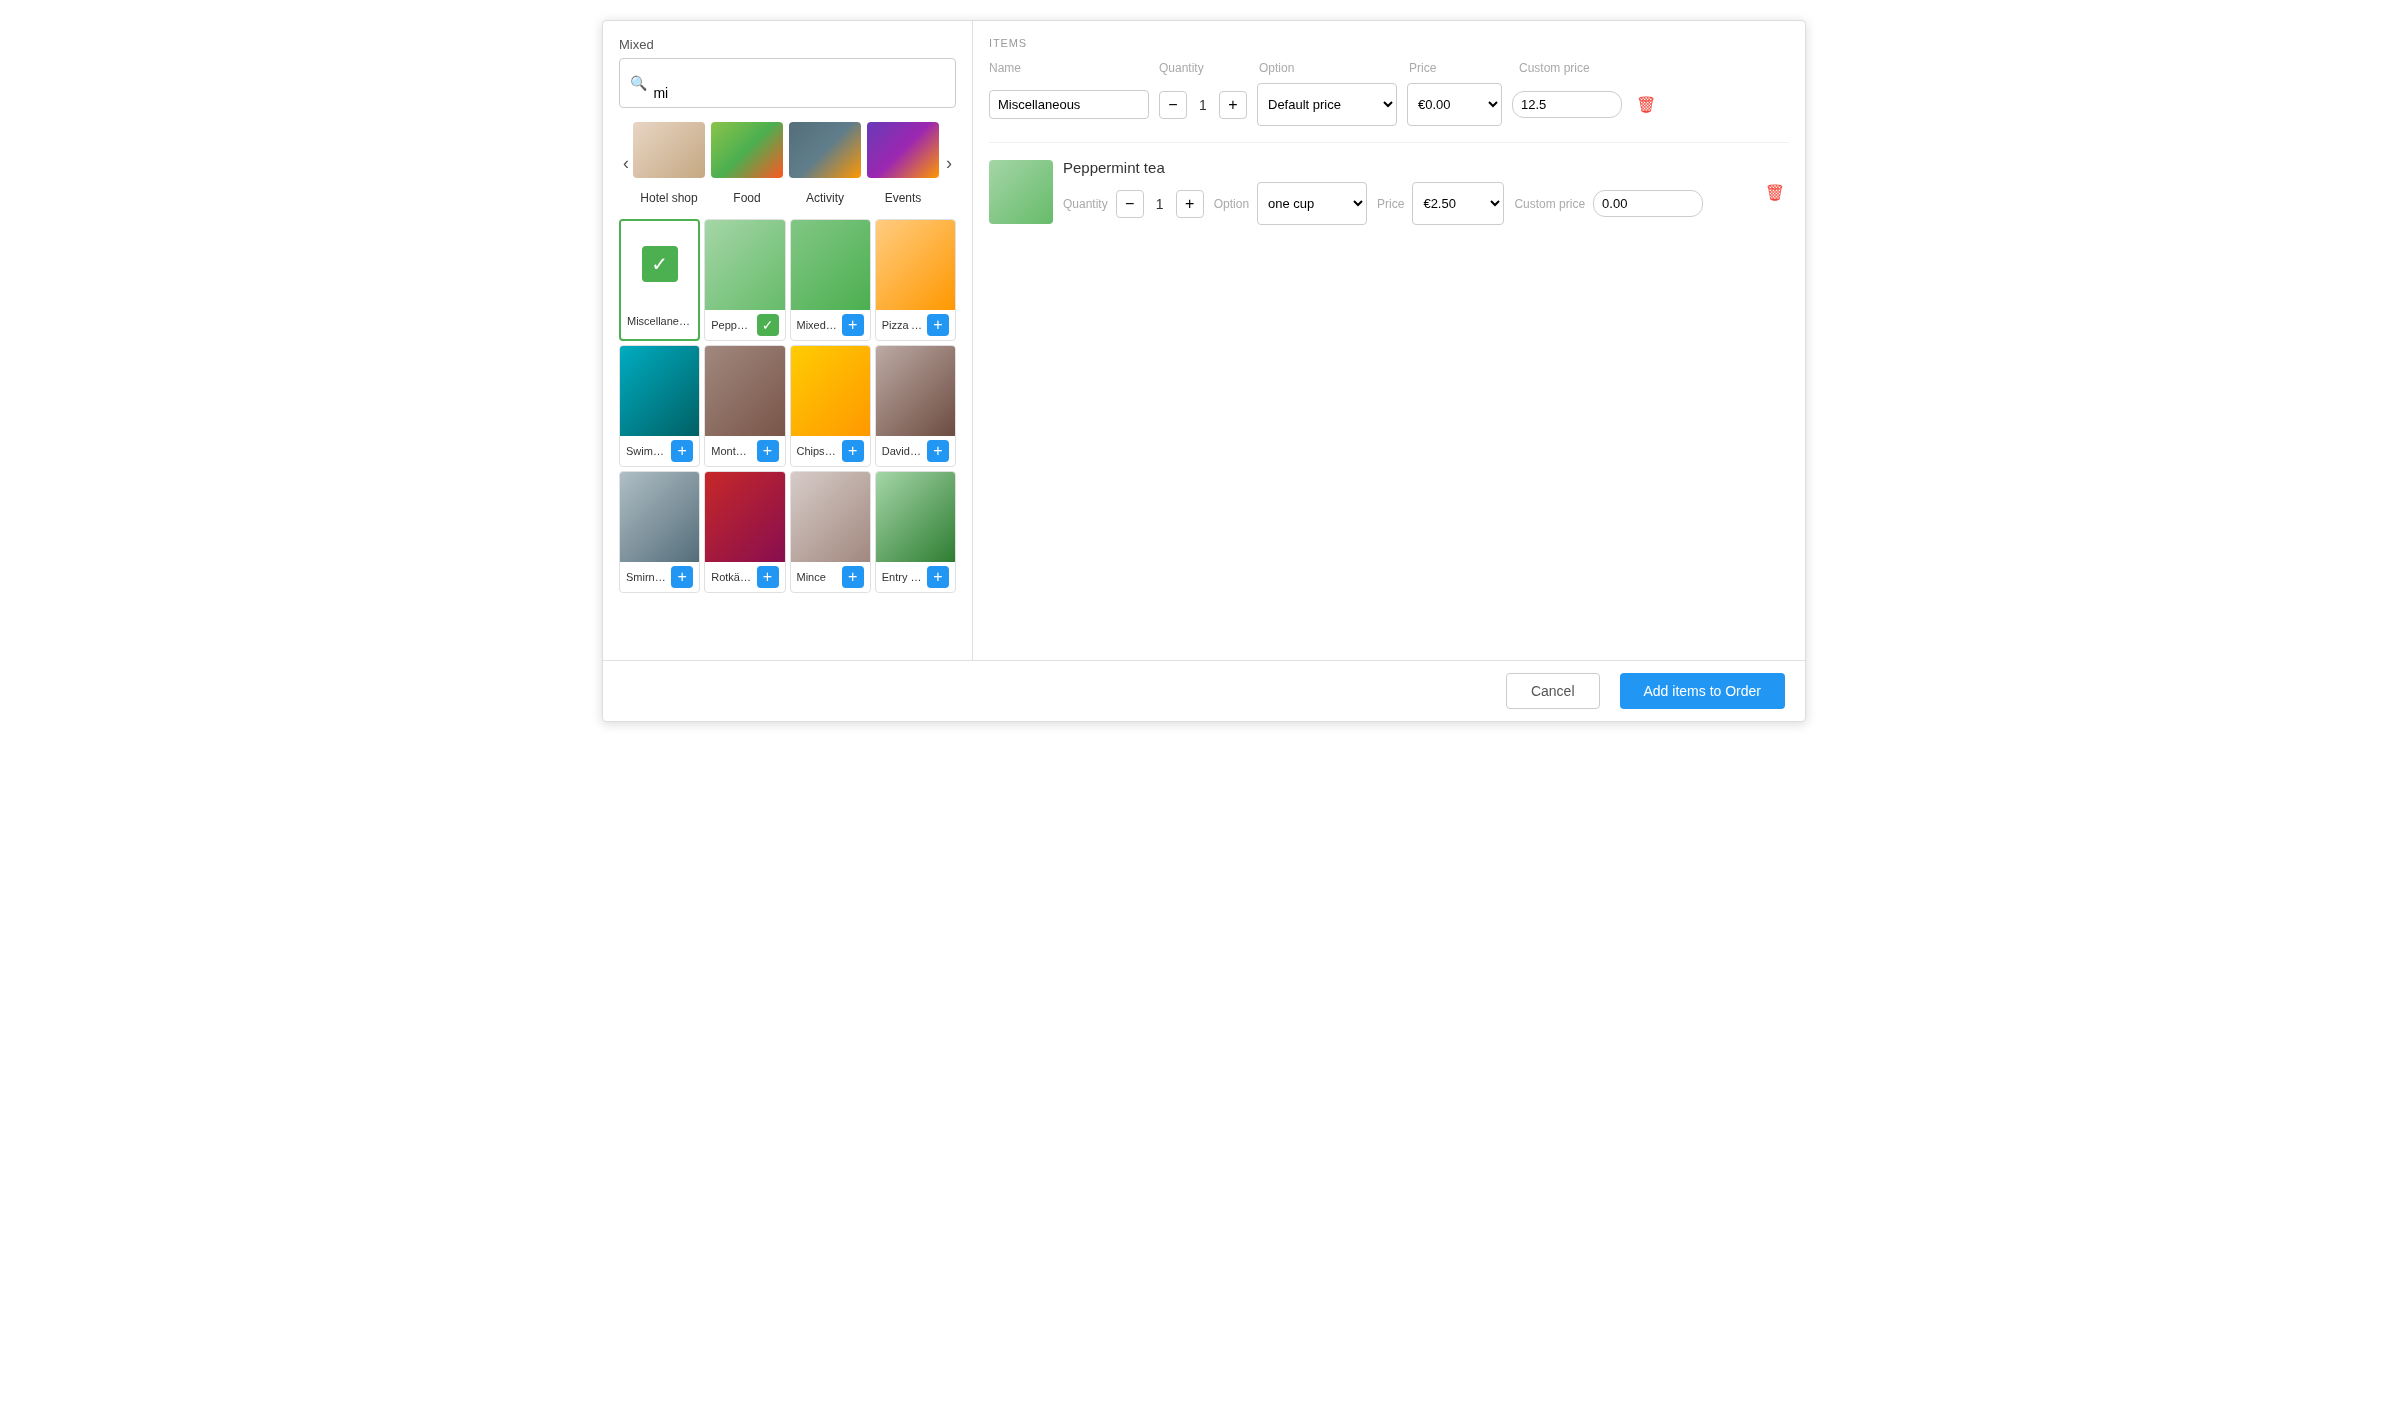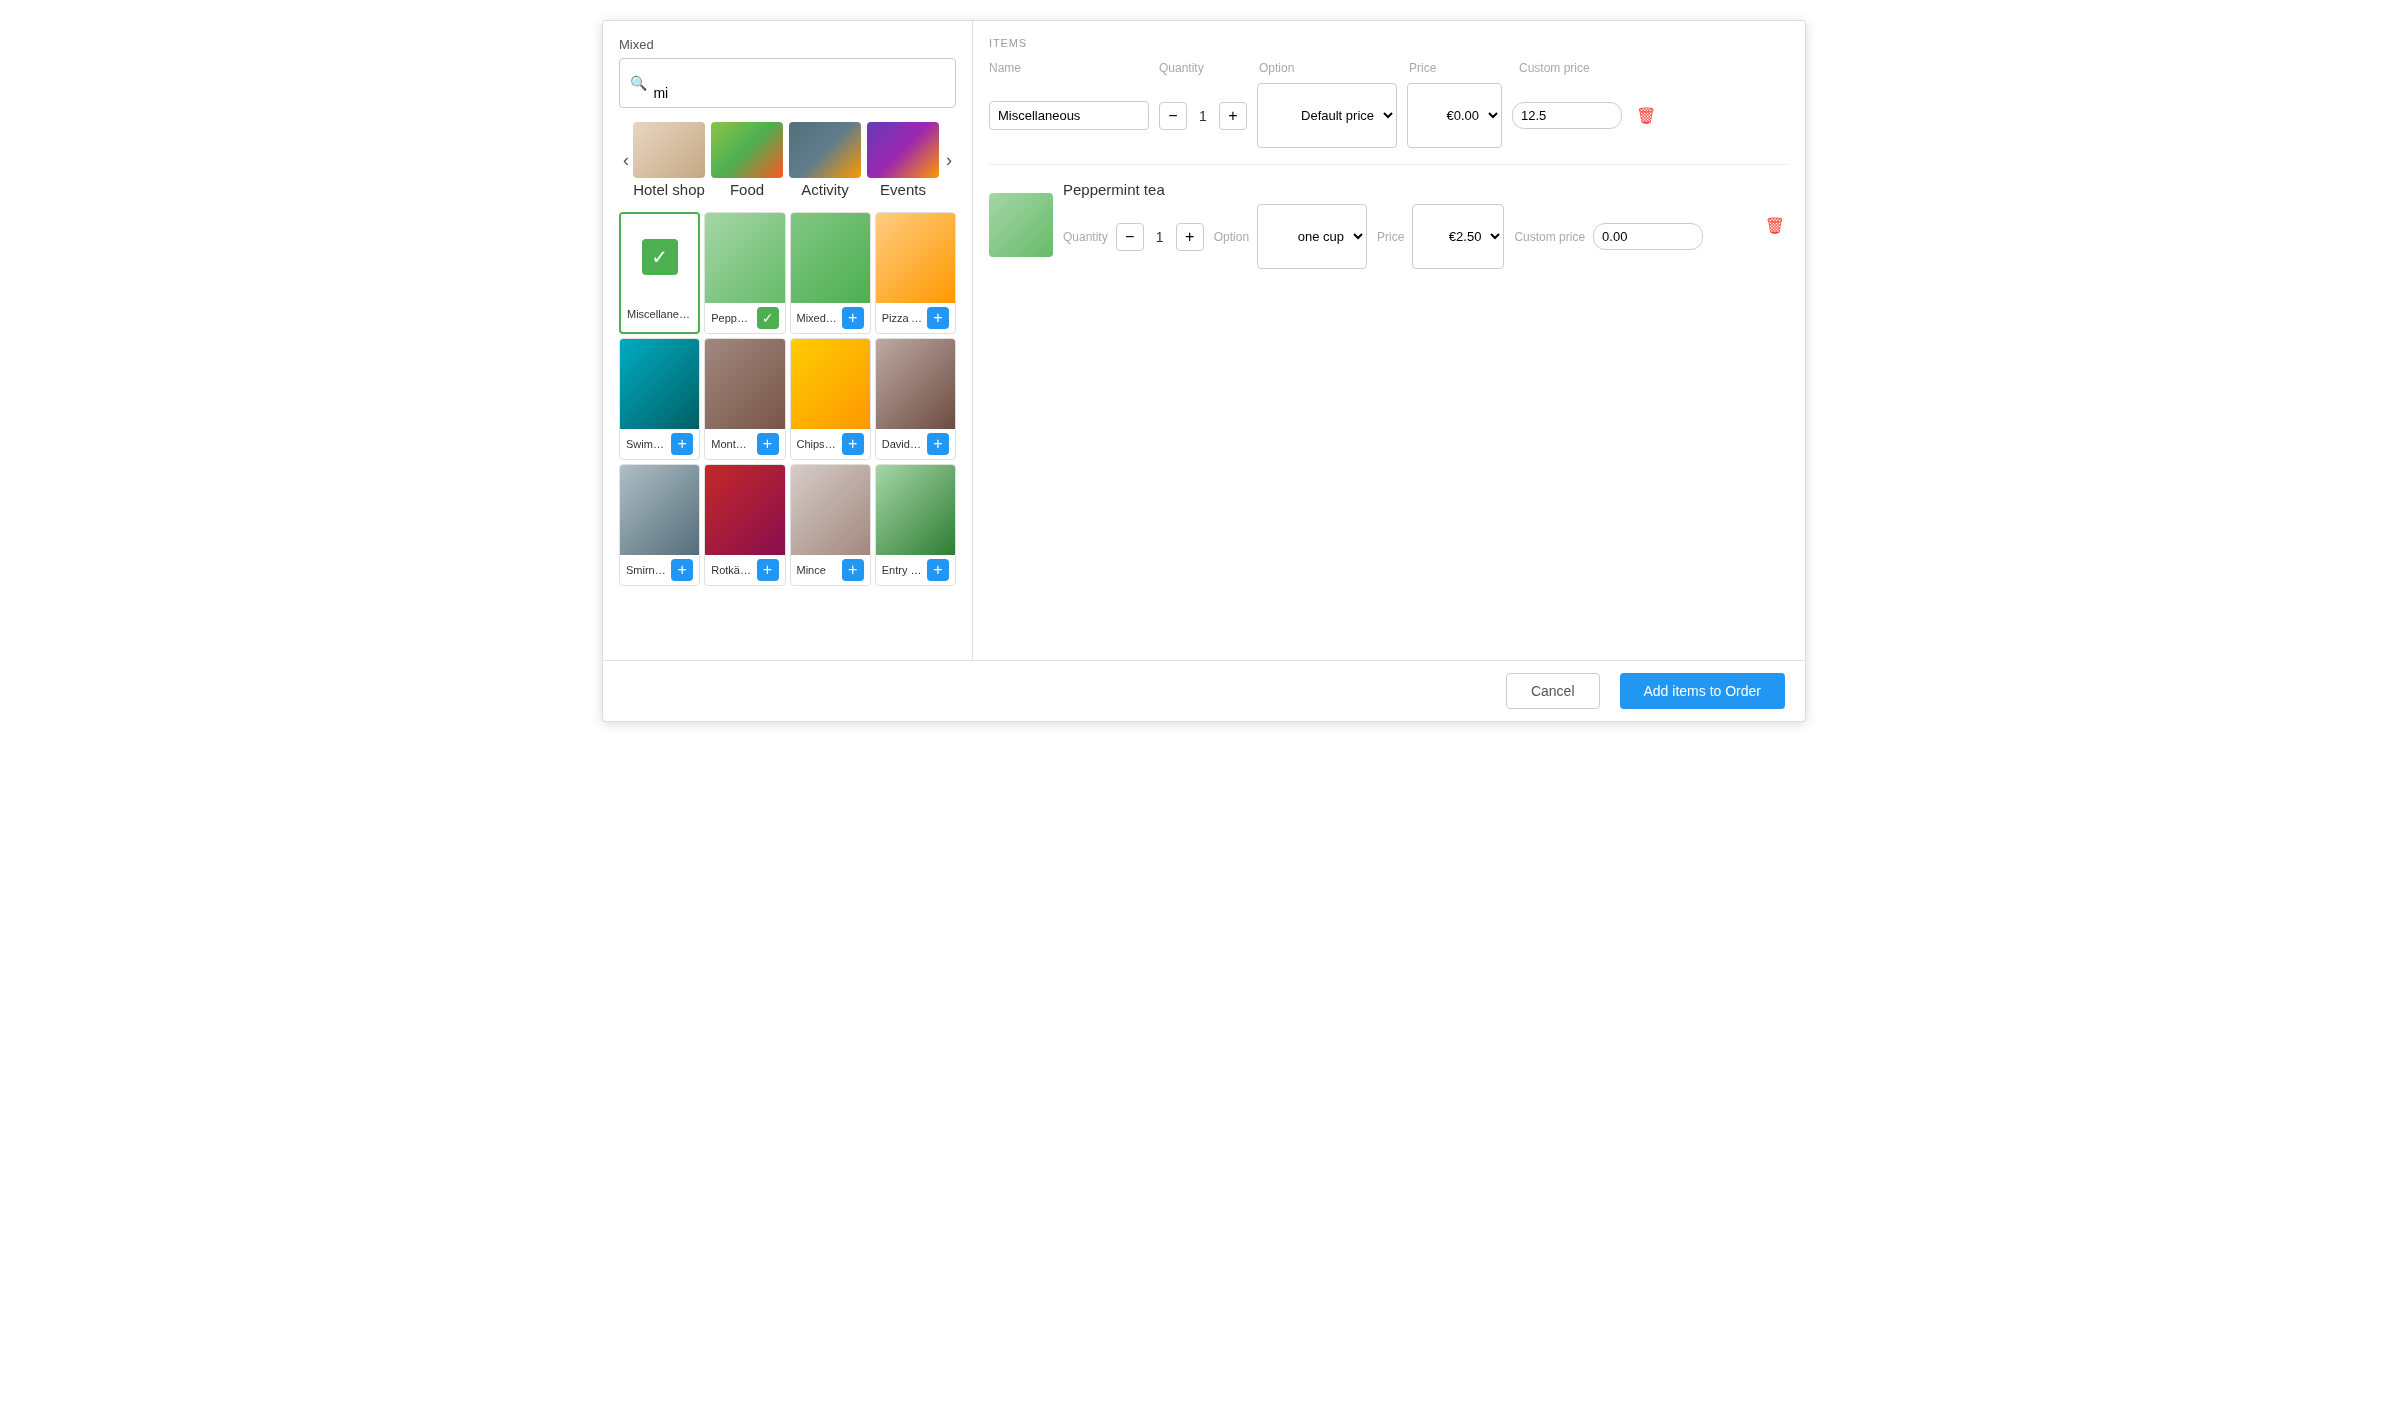--- a/index.html
+++ b/index.html
@@ -95,23 +95,23 @@
     .category-img {
       width: 72px;
       height: 56px;
       border-radius: 4px;
       object-fit: cover;
       background: #ccc;
       overflow: hidden;
     }
 
     .category-label {
-      font-size: 15px;
+      font-size: 12px;
       text-align: center;
-      margin-top: 3px;
+      margin-top: 13px;
       color: #333;
     }
 
     
     .item-grid {
       display: grid;
       grid-template-columns: repeat(4, 1fr);
       gap: 4px;
       overflow-y: auto;
     }
@@ -250,25 +250,24 @@
 
     .qty-value {
       min-width: 24px;
       text-align: center;
       font-size: 14px;
     }
 
     .select-field {
       border: 1px solid #ccc;
       border-radius: 4px;
-      padding: 23px 6px;
+      padding: 12px 6px;
       font-size: 13px;
       background: #fff;
       cursor: pointer;
-      text-align: right;
     }
 
     .price-select {
       width: 95px;
     }
 
     .custom-input {
       border: 1px solid #ccc;
       border-radius: 12px;
       padding: 5px 8px;

